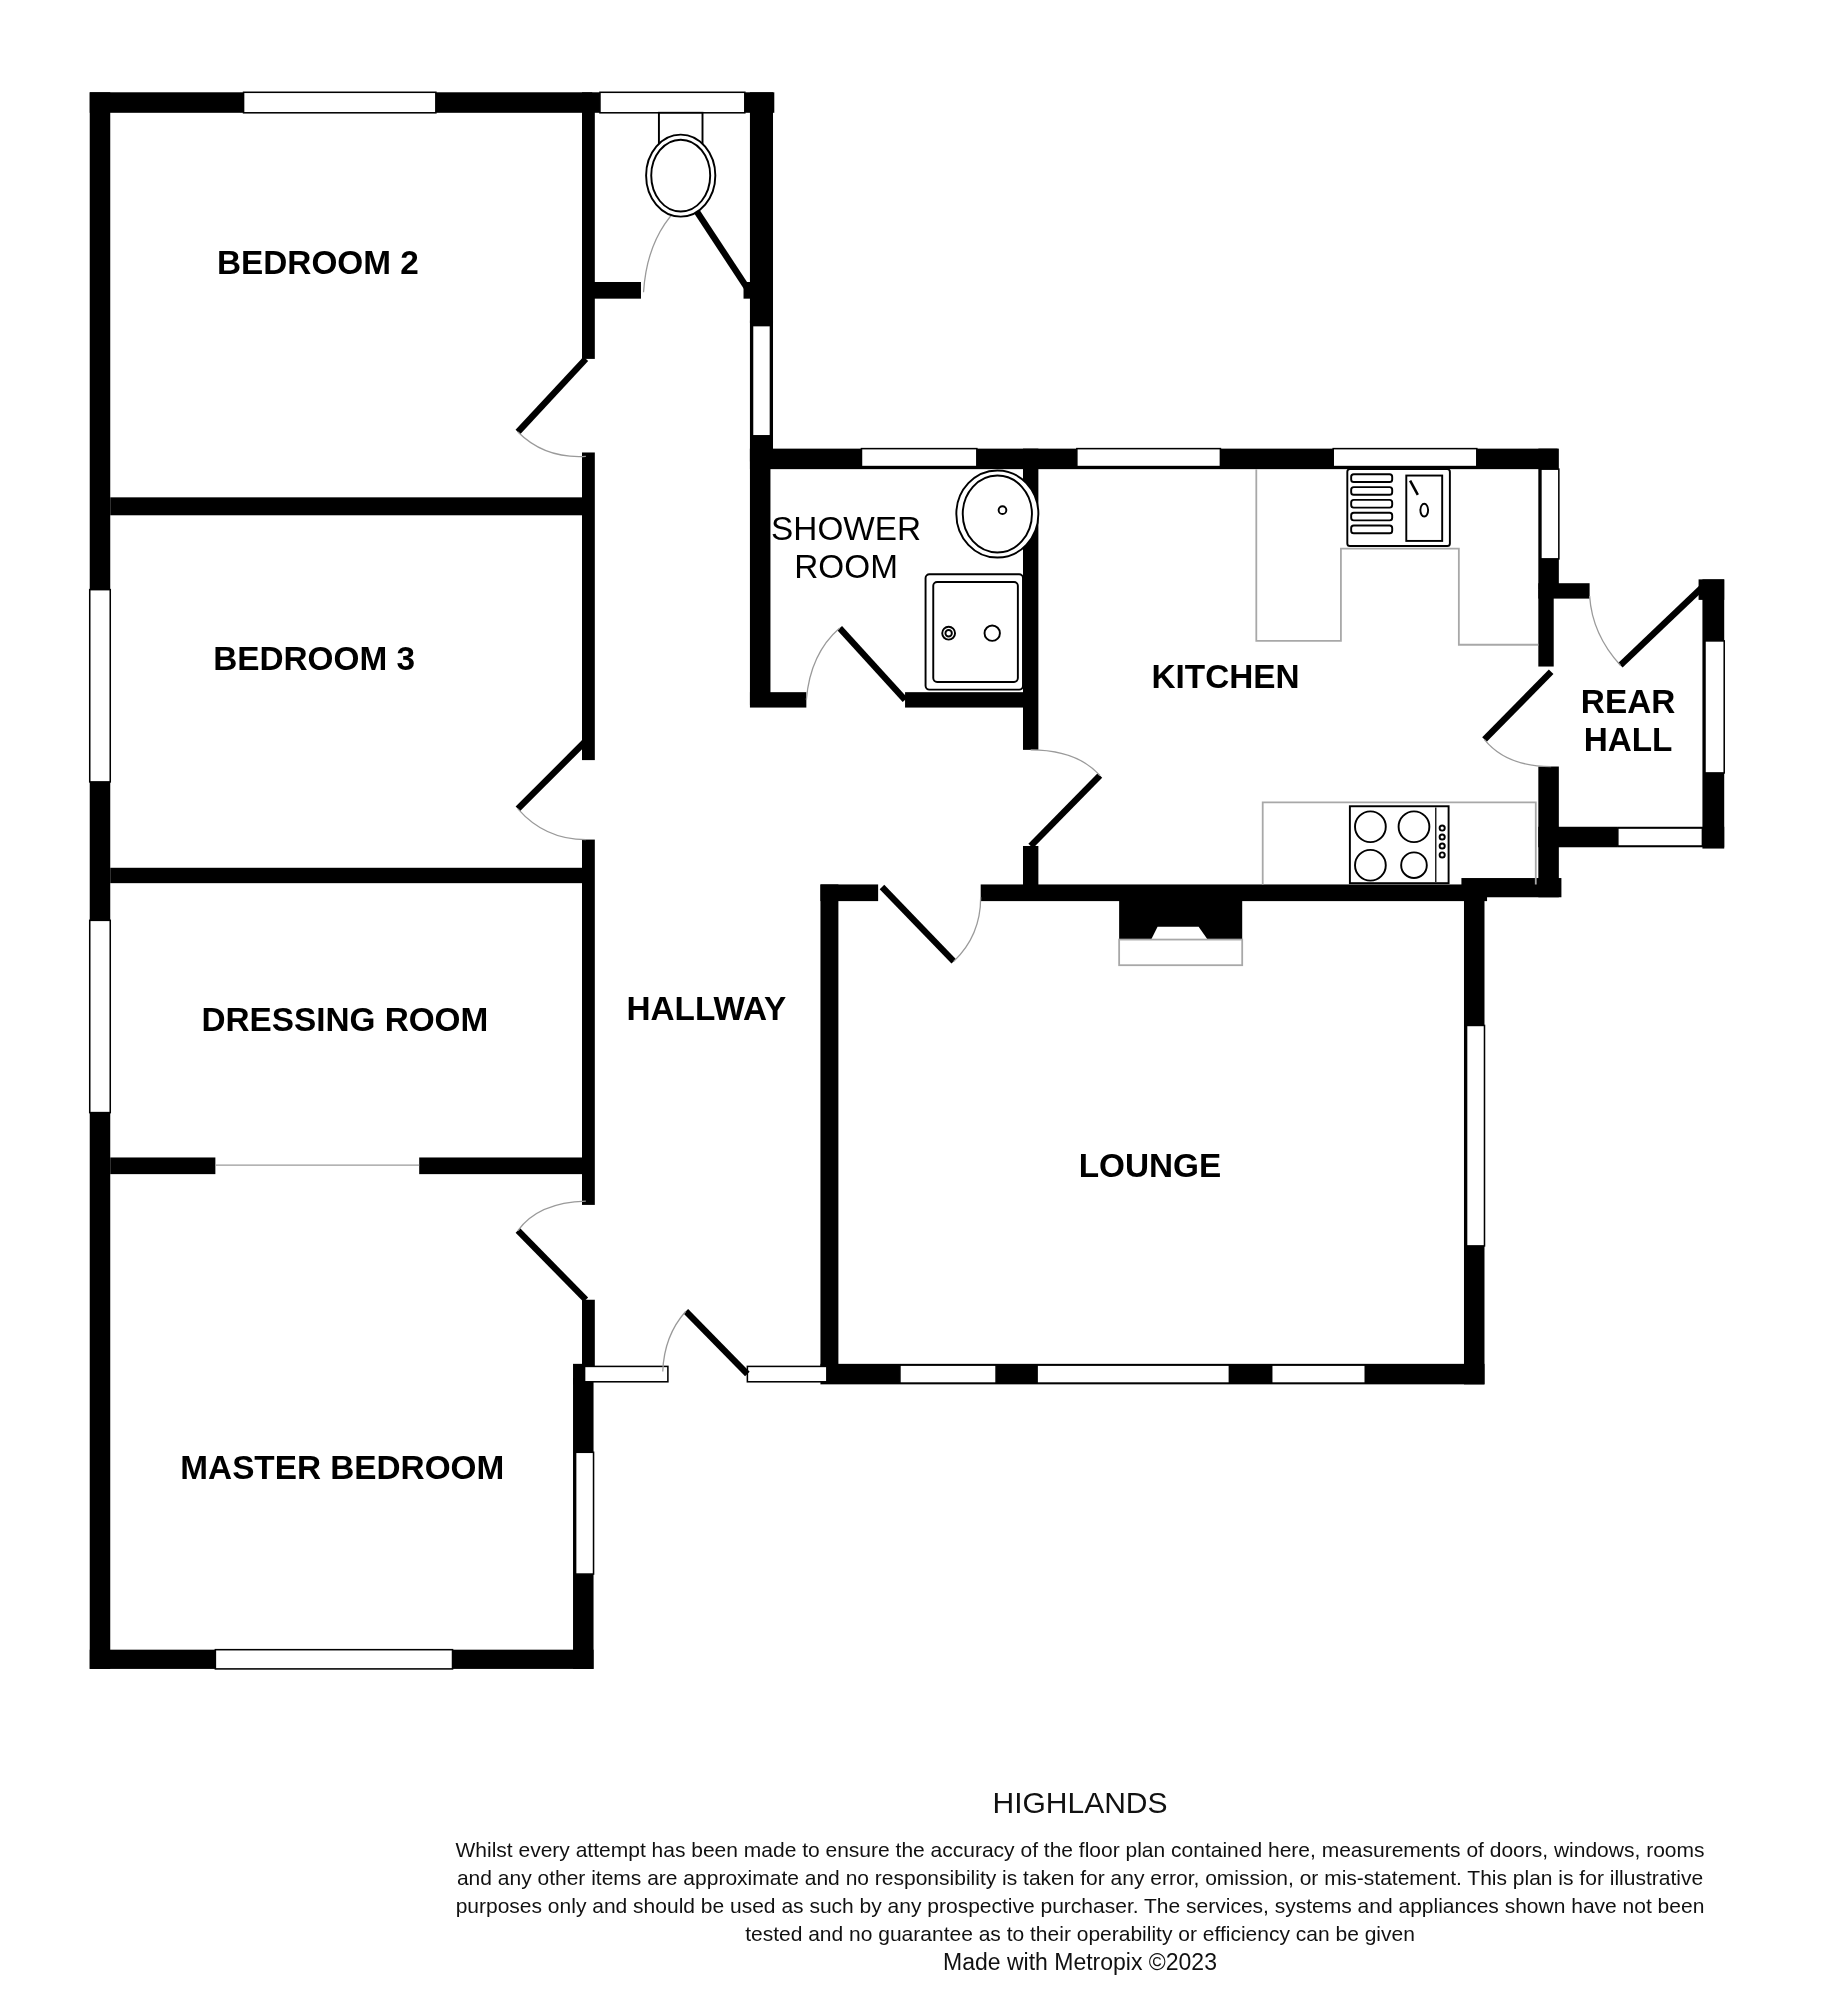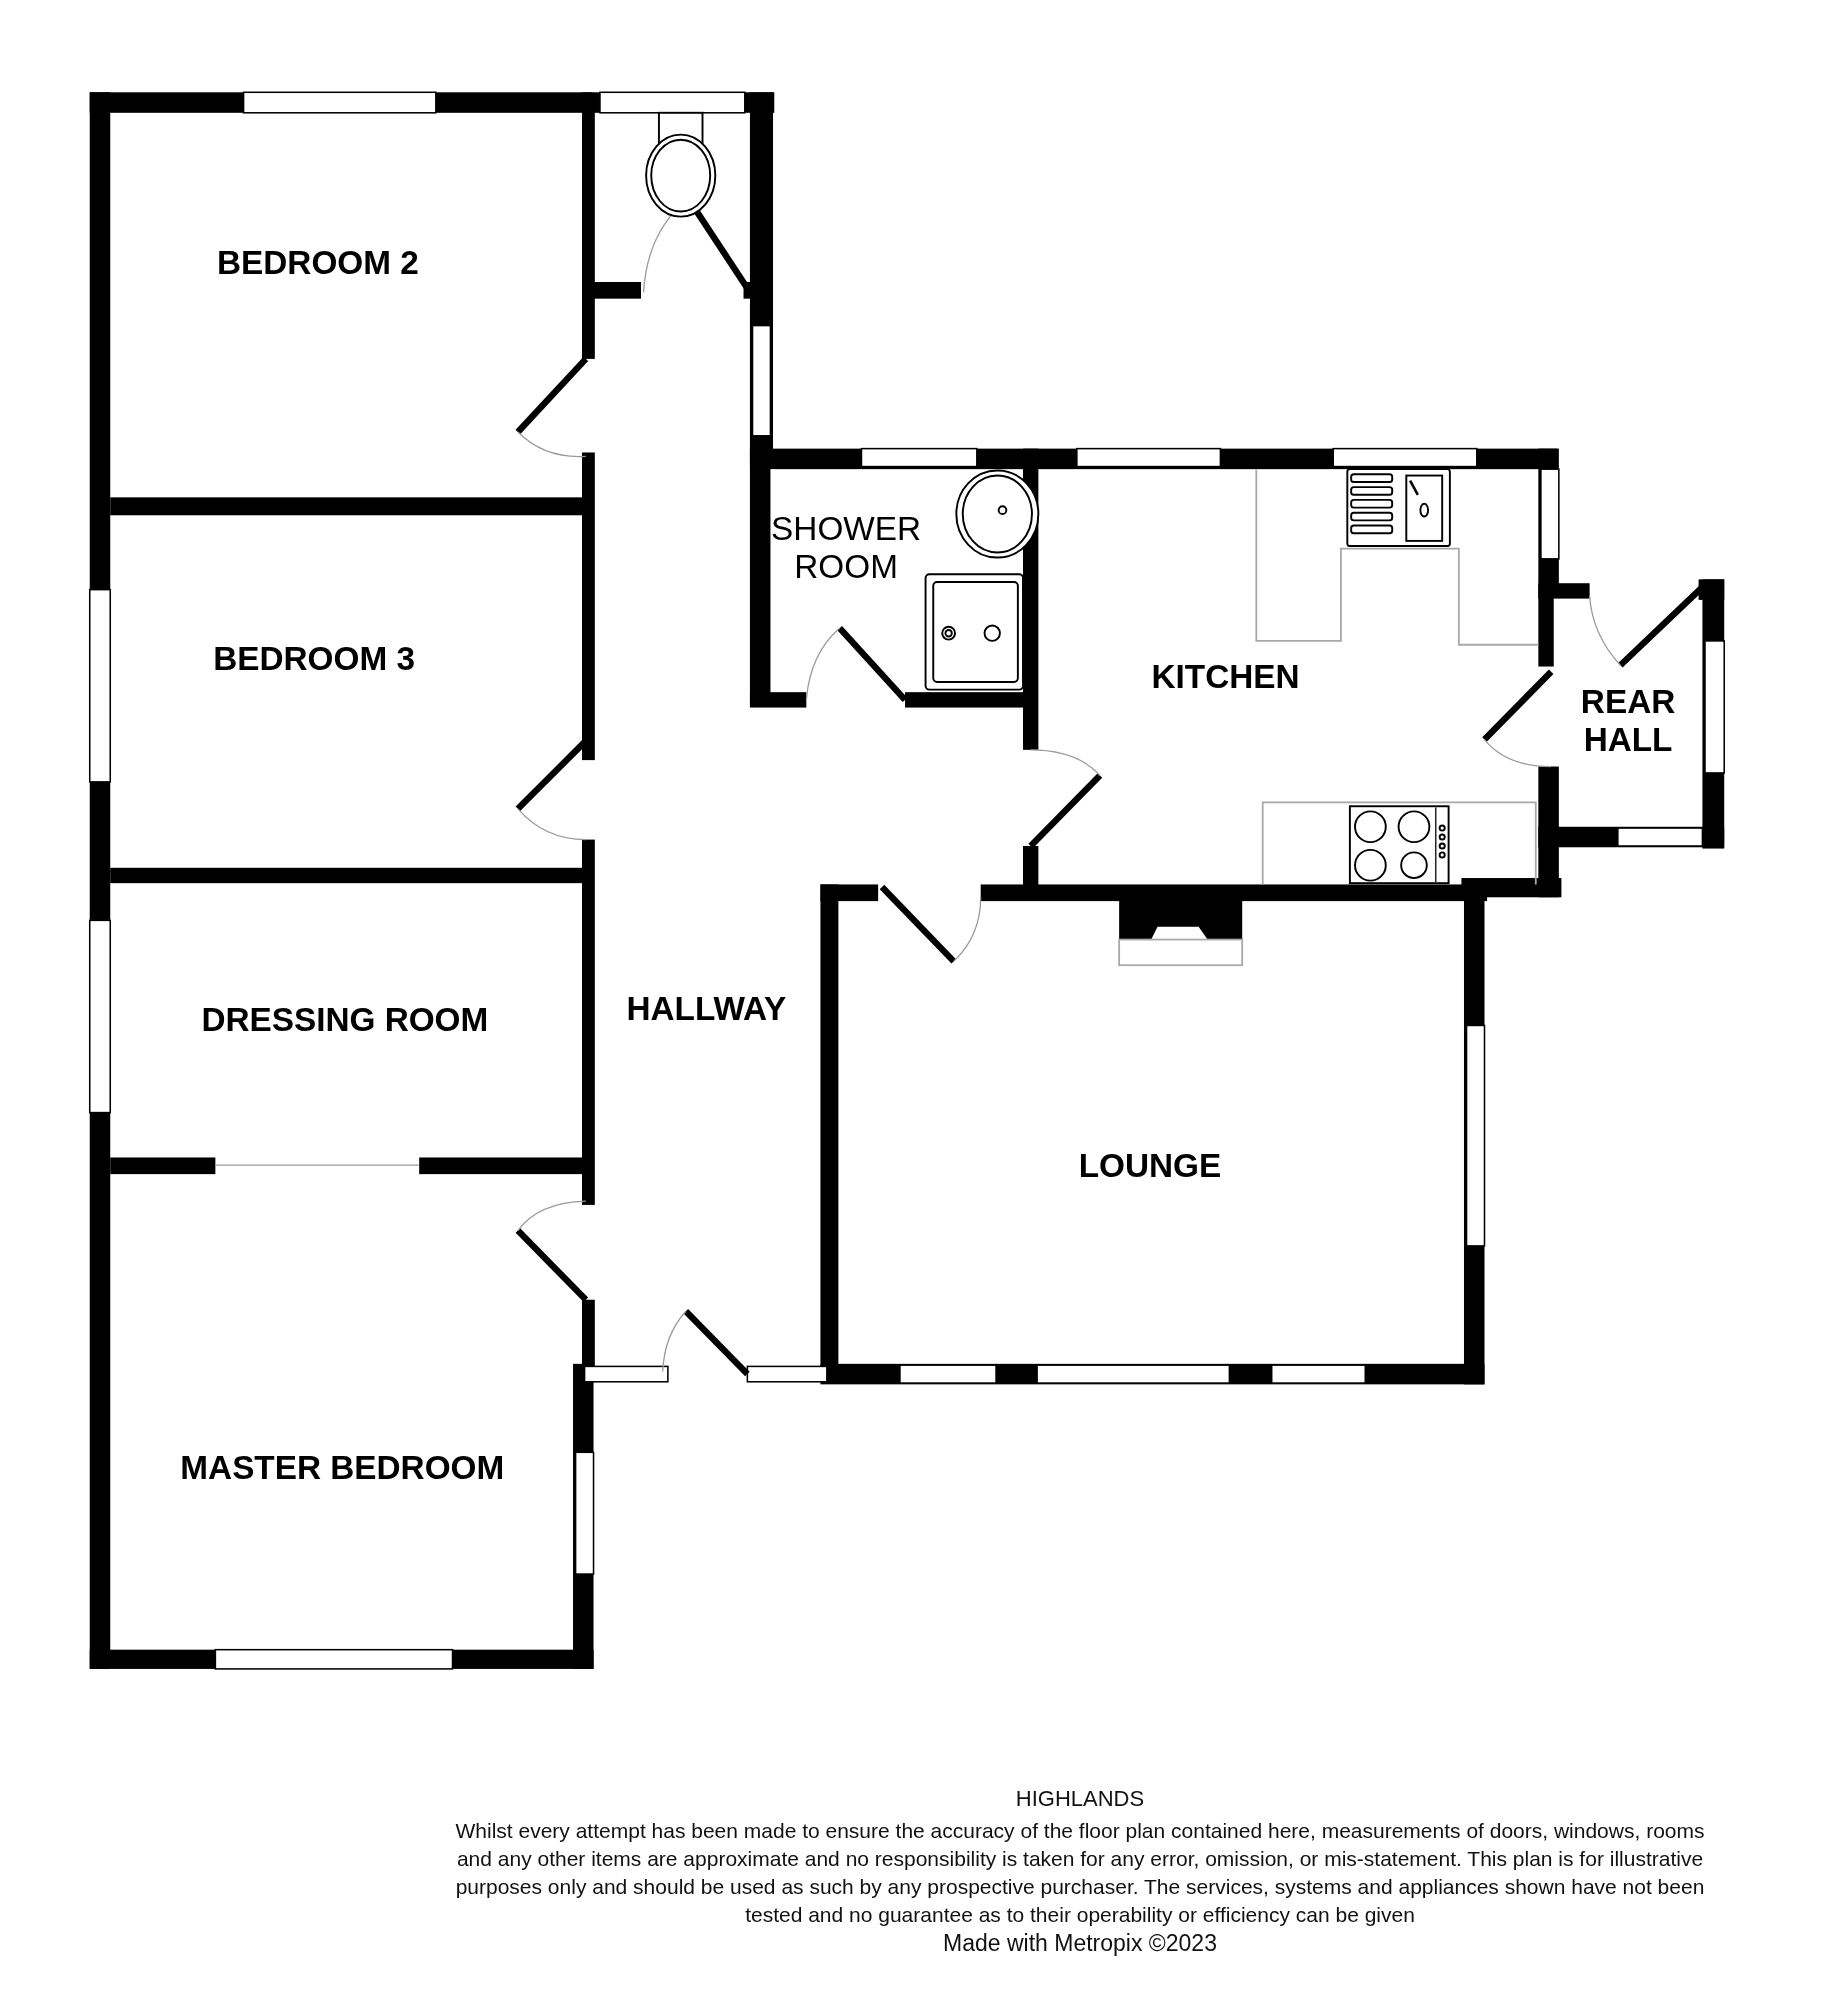--- a/index.html
+++ b/index.html
@@ -8,21 +8,21 @@
   .wall { fill: #000000; }
   .win { fill: #ffffff; stroke: #000000; stroke-width: 1.2; }
   .door { stroke: #000000; stroke-width: 5; fill: none; }
   .arc { stroke: #9a9a9a; stroke-width: 1; fill: none; }
   .fixture { fill: #ffffff; stroke: #000000; stroke-width: 1.5; }
   .counter { fill: none; stroke: #a8a8a8; stroke-width: 1.4; }
   .room-label { font-family: "Liberation Sans", sans-serif; font-weight: bold; font-size: 26px; fill: #000; text-anchor: middle; }
   .room-label.light { font-weight: normal; }
   #footer { position: absolute; left: 443px; top: 1786px; width: 1274px; text-align: center;
             font-family: "Liberation Sans", sans-serif; color: #111; }
-  #footer .title { font-size: 22px; margin-bottom: 5px; }
+  #footer .title { font-size: 30px; margin-bottom: 16px; }
   #footer .disclaimer { font-size: 21px; line-height: 28px; }
   #footer .credit { font-size: 23px; line-height: 28px; }
 </style>
 </head>
 <body>
 
 <svg id="plan" viewBox="0 0 1440 1572" preserveAspectRatio="none" xmlns="http://www.w3.org/2000/svg">
 
   <g>
 

